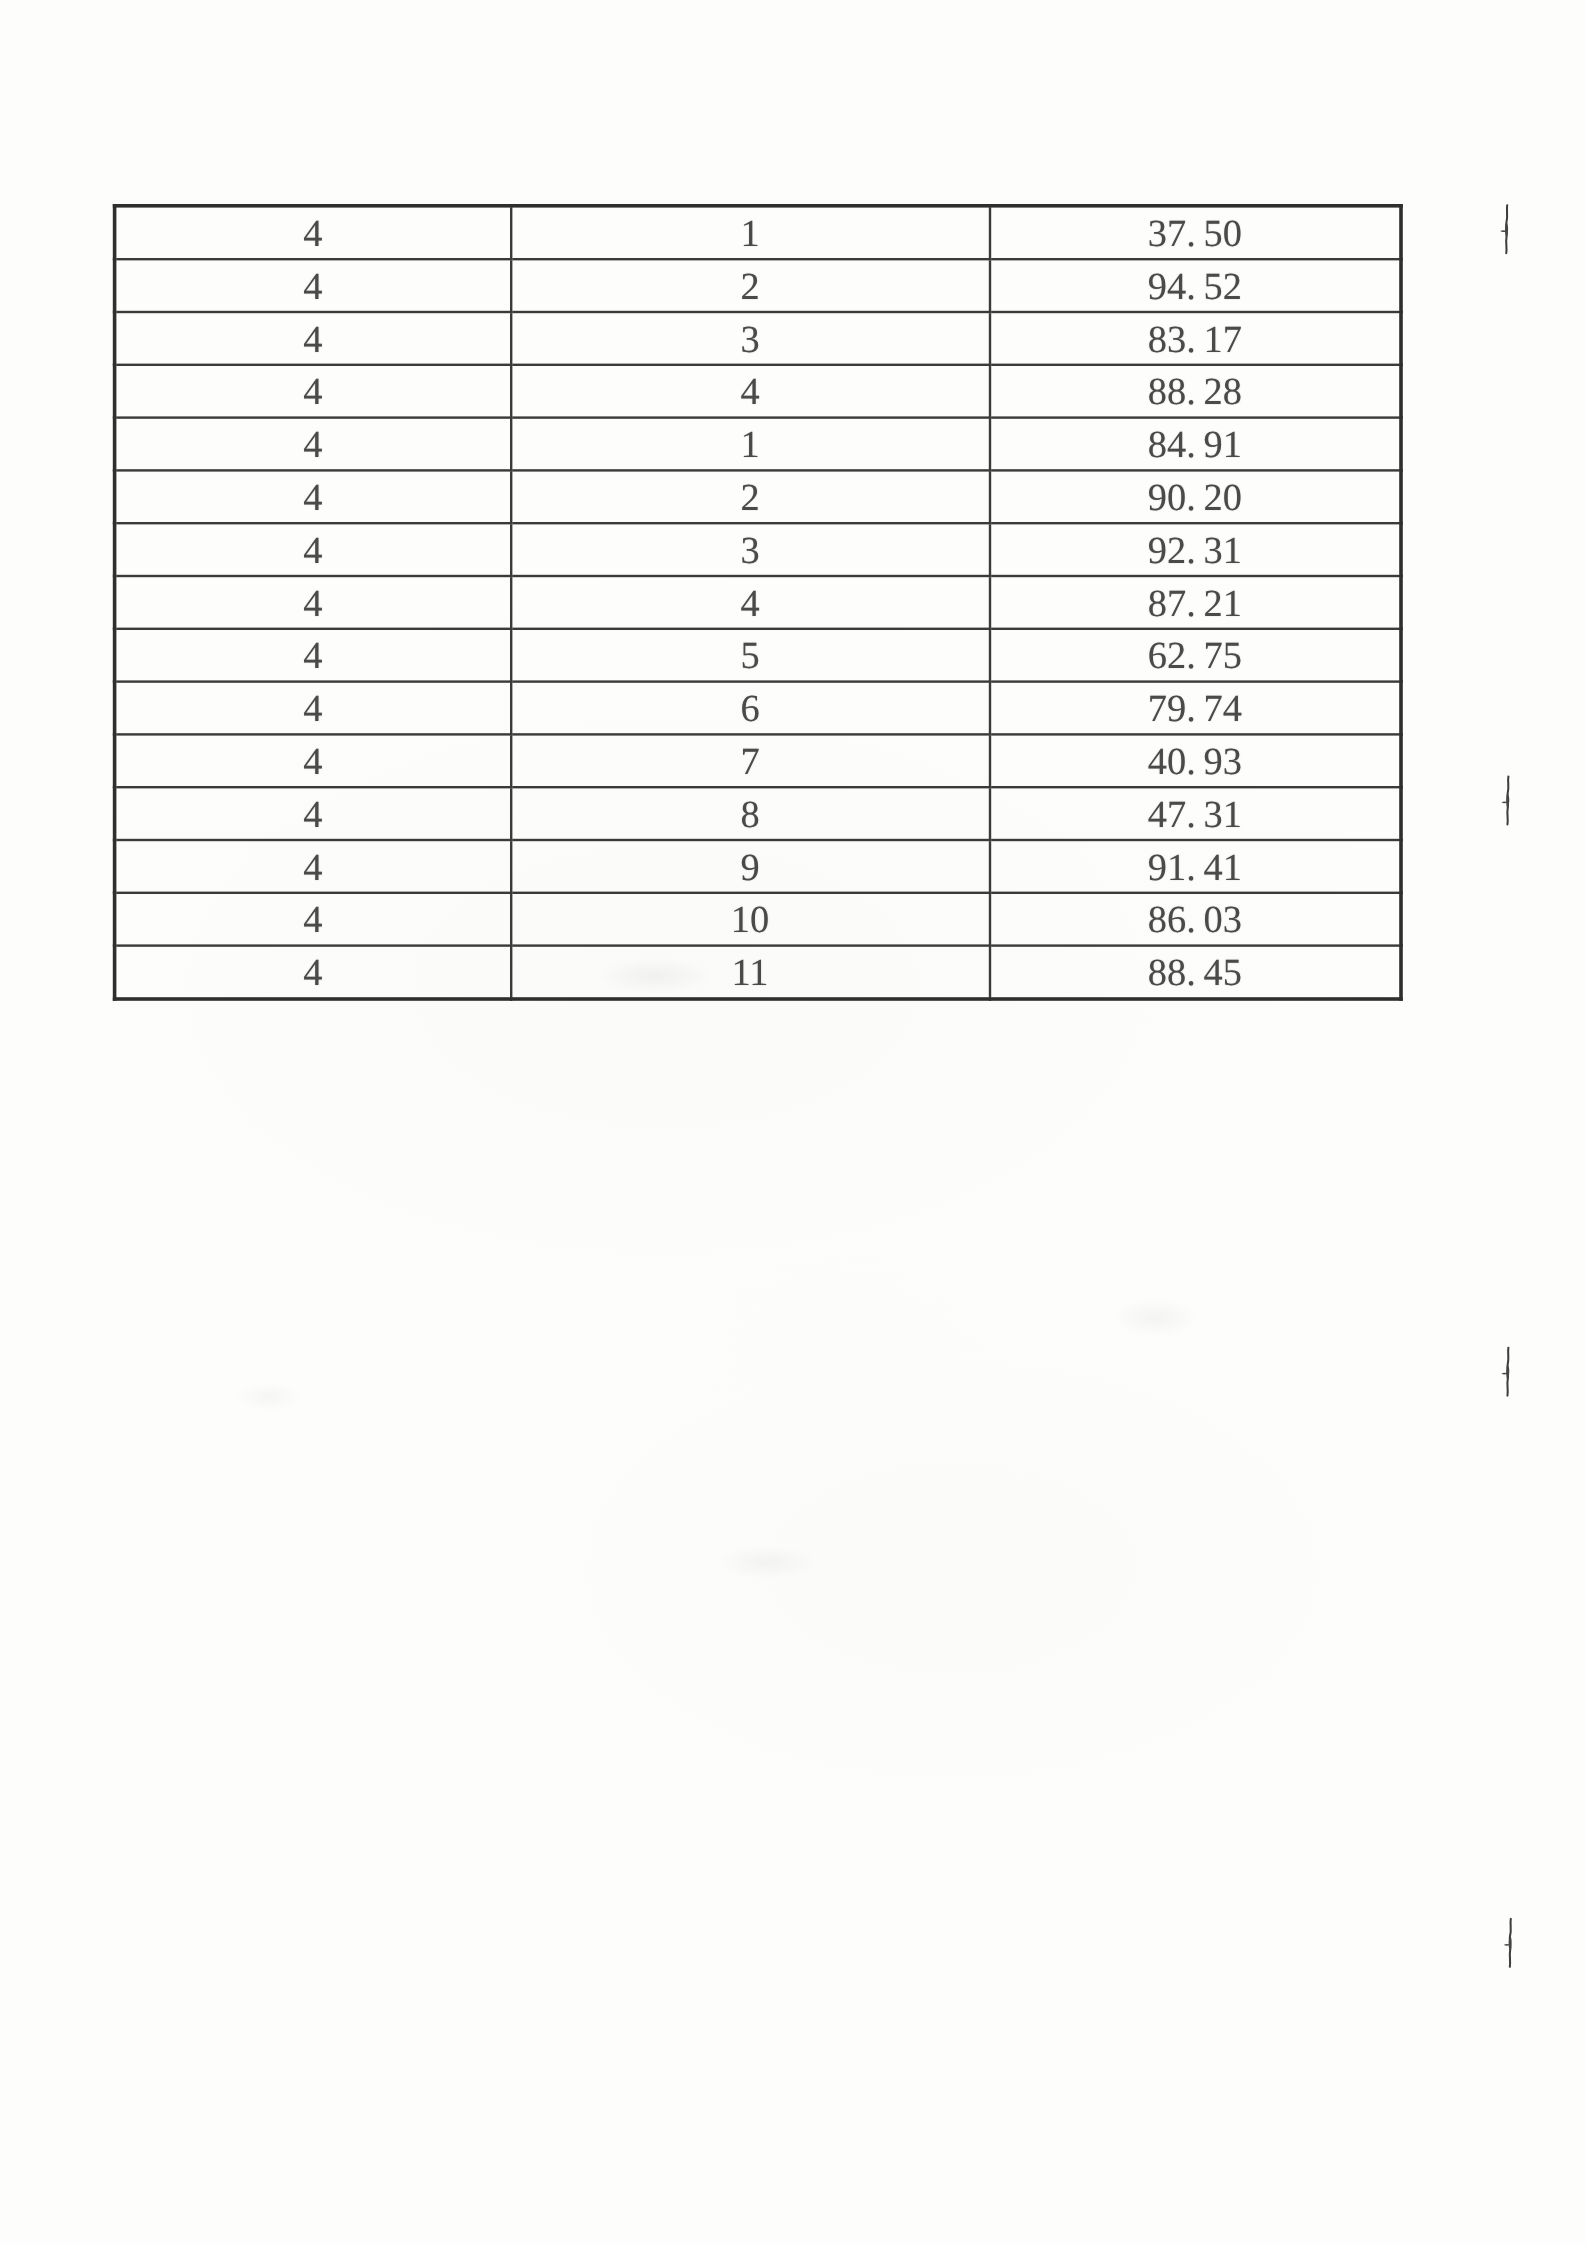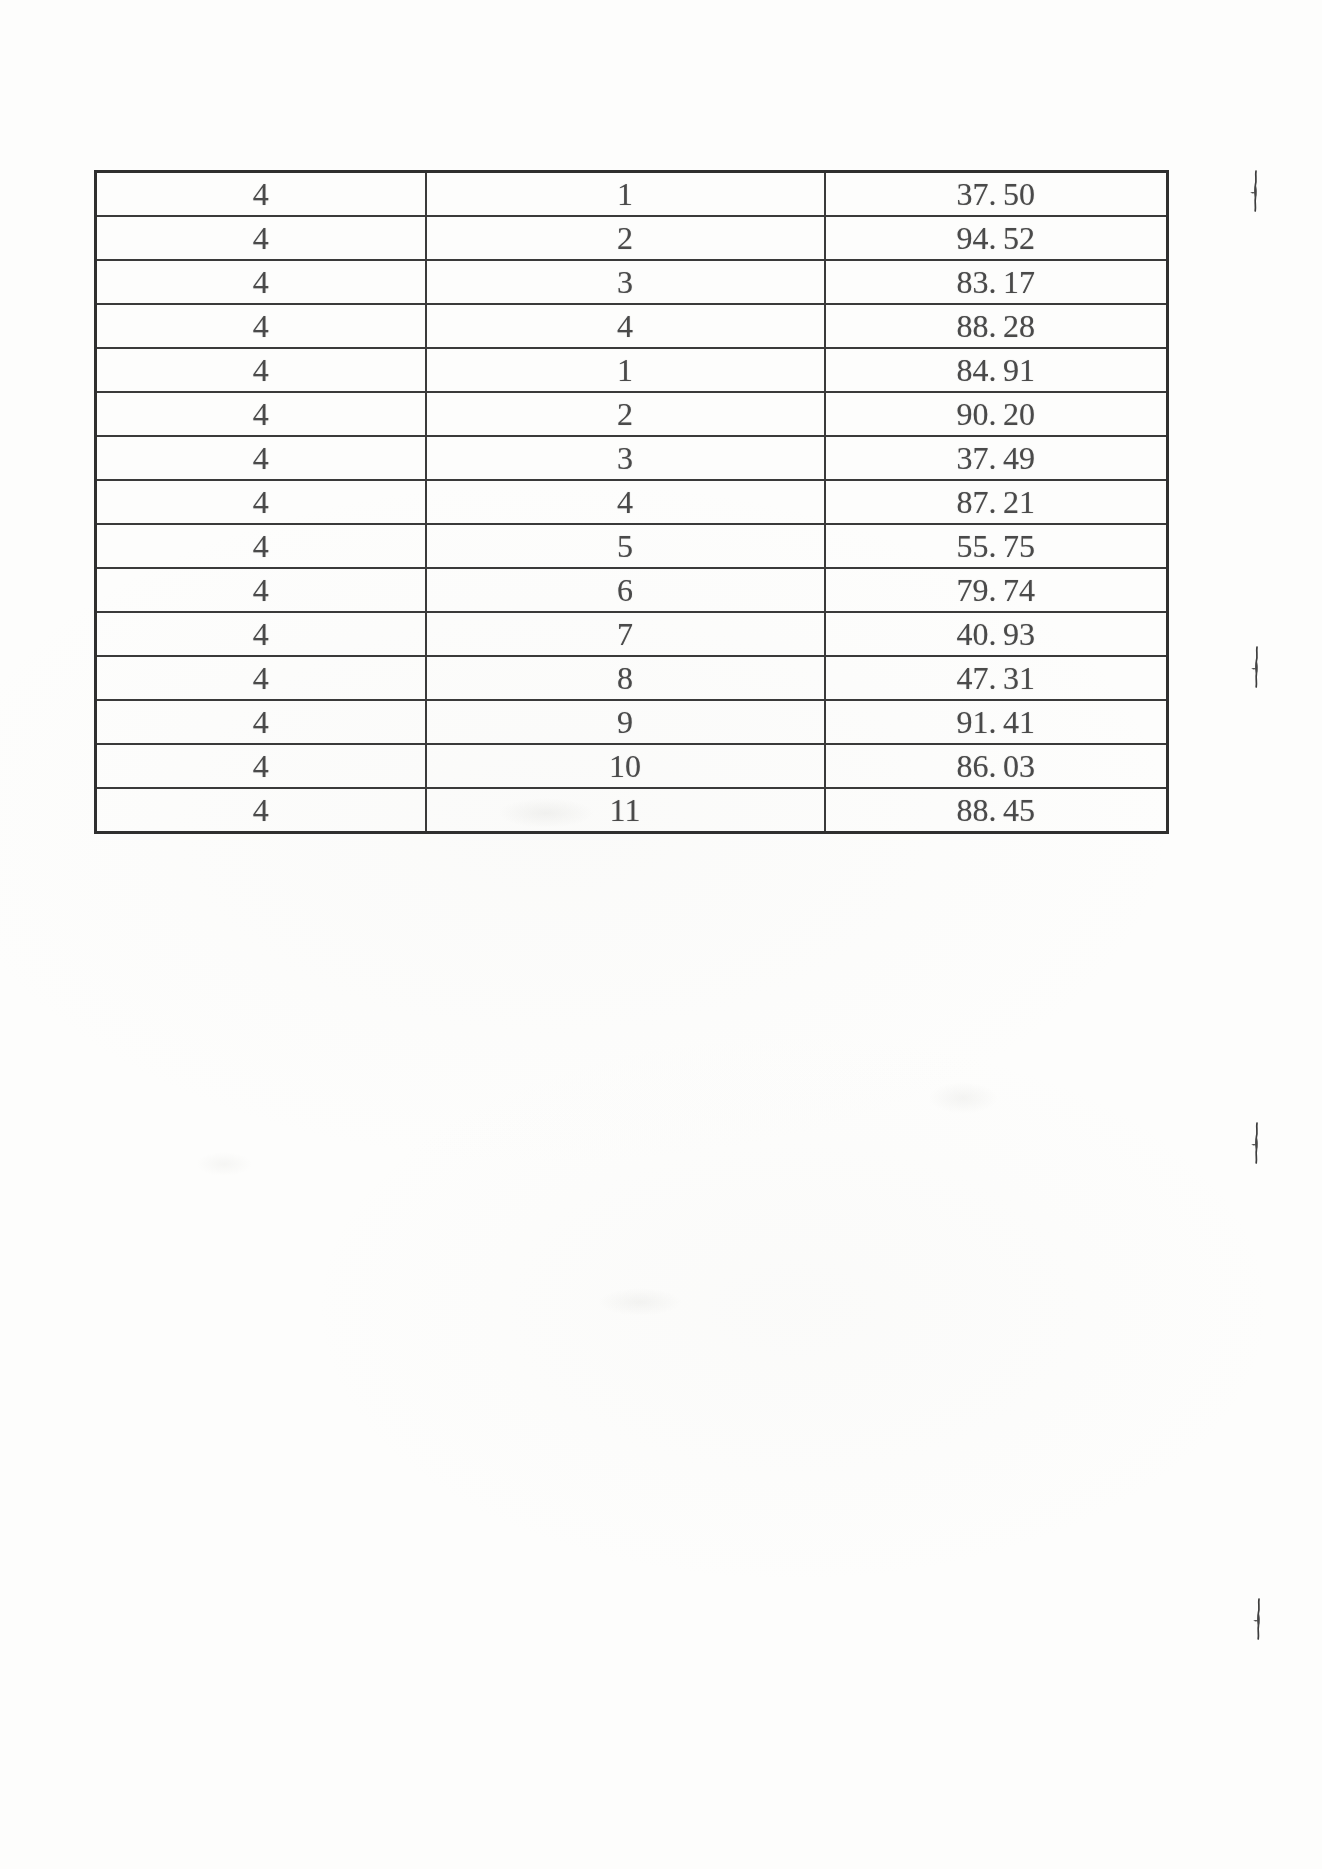--- a/index.html
+++ b/index.html
@@ -83,31 +83,31 @@
           <td>84. 91</td>
         </tr>
         <tr>
           <td>4</td>
           <td>2</td>
           <td>90. 20</td>
         </tr>
         <tr>
           <td>4</td>
           <td>3</td>
-          <td>37. 49</td>
+          <td>92. 31</td>
         </tr>
         <tr>
           <td>4</td>
           <td>4</td>
           <td>87. 21</td>
         </tr>
         <tr>
           <td>4</td>
           <td>5</td>
-          <td>55. 75</td>
+          <td>62. 75</td>
         </tr>
         <tr>
           <td>4</td>
           <td>6</td>
           <td>79. 74</td>
         </tr>
         <tr>
           <td>4</td>
           <td>7</td>
           <td>40. 93</td>

